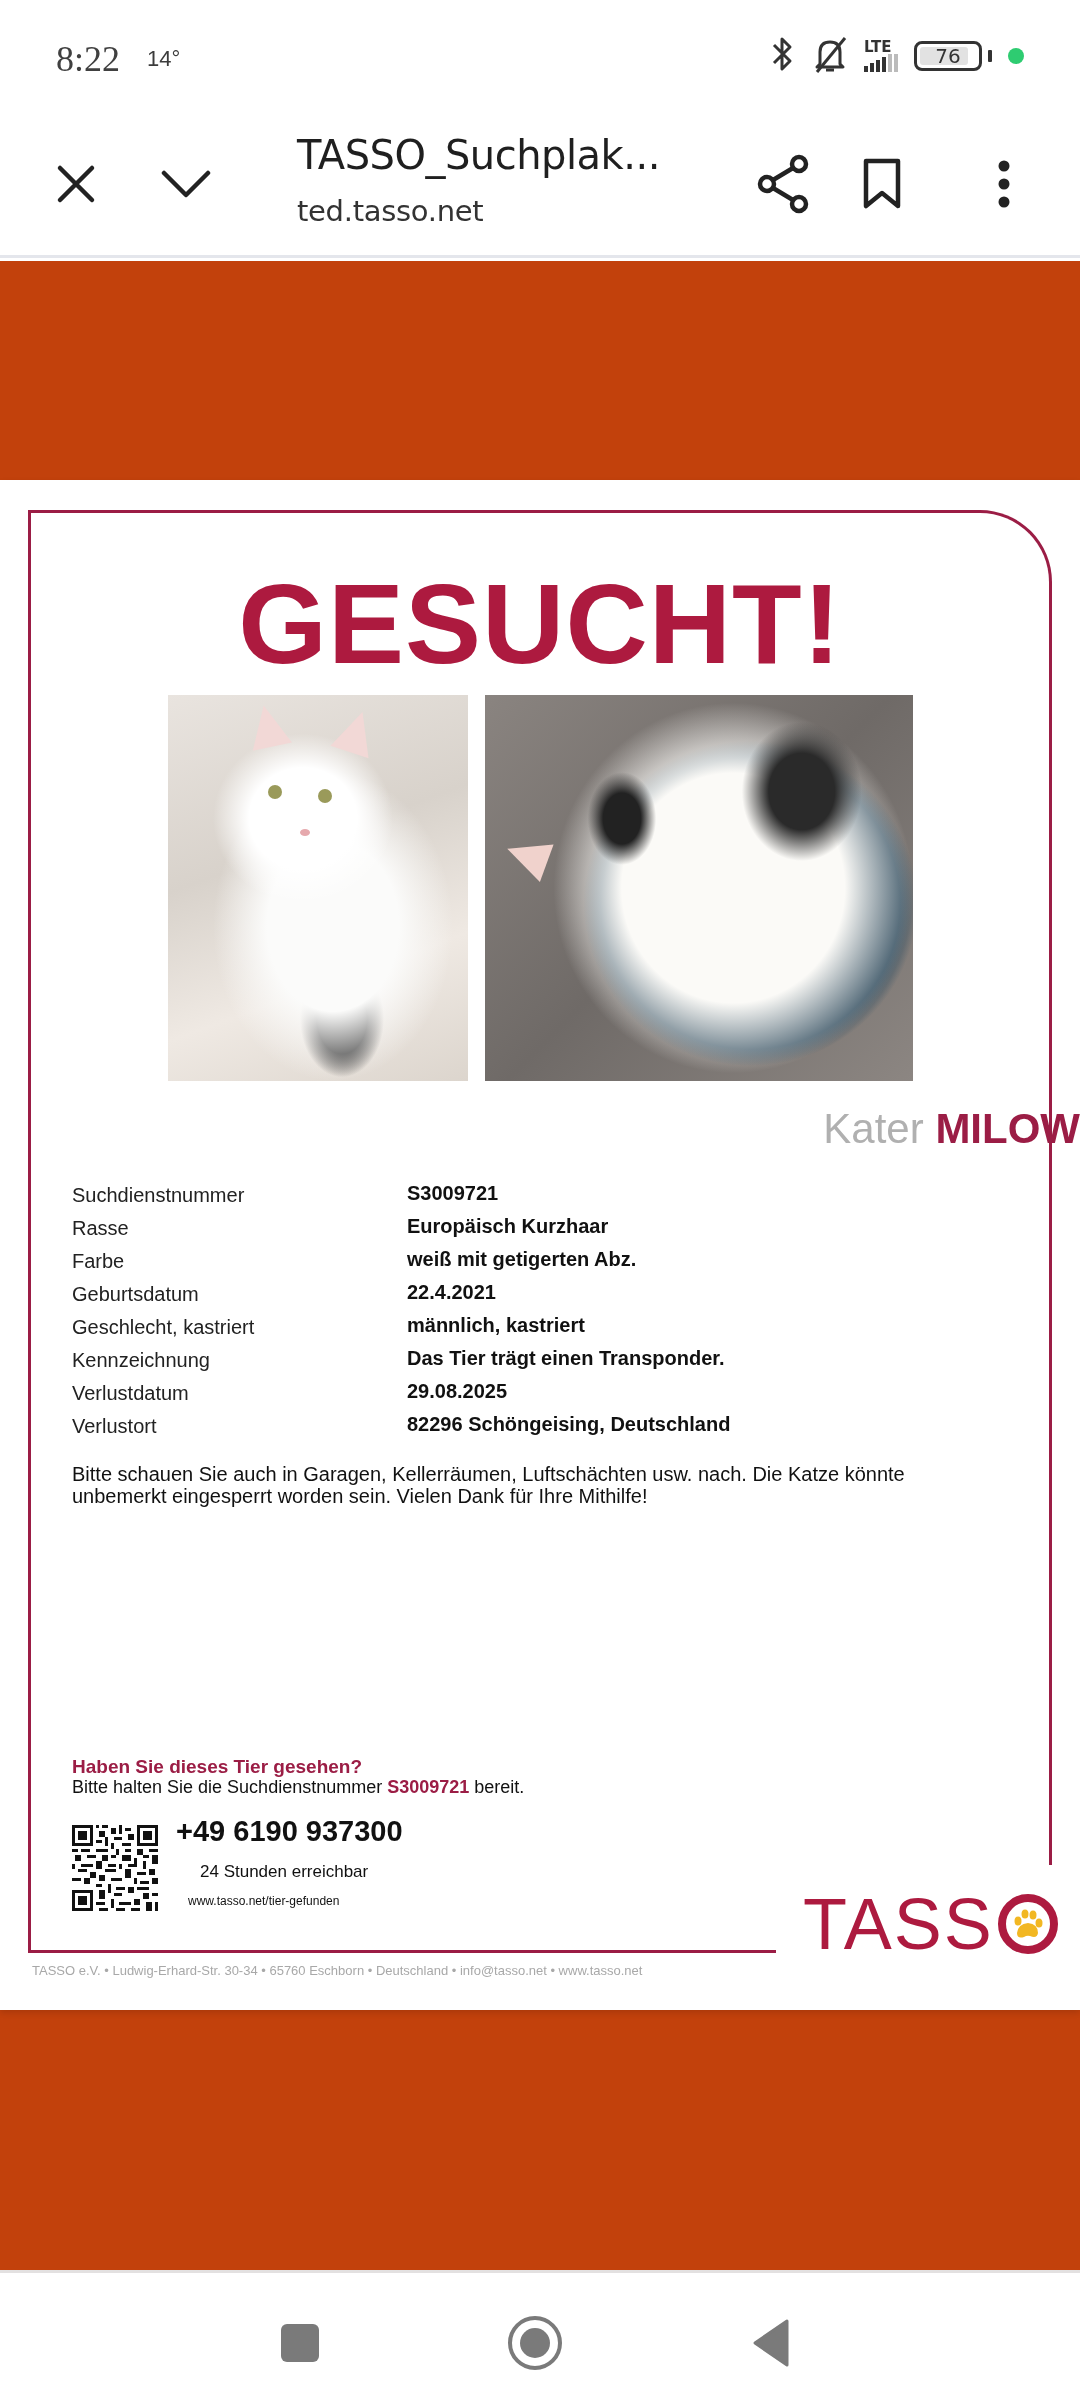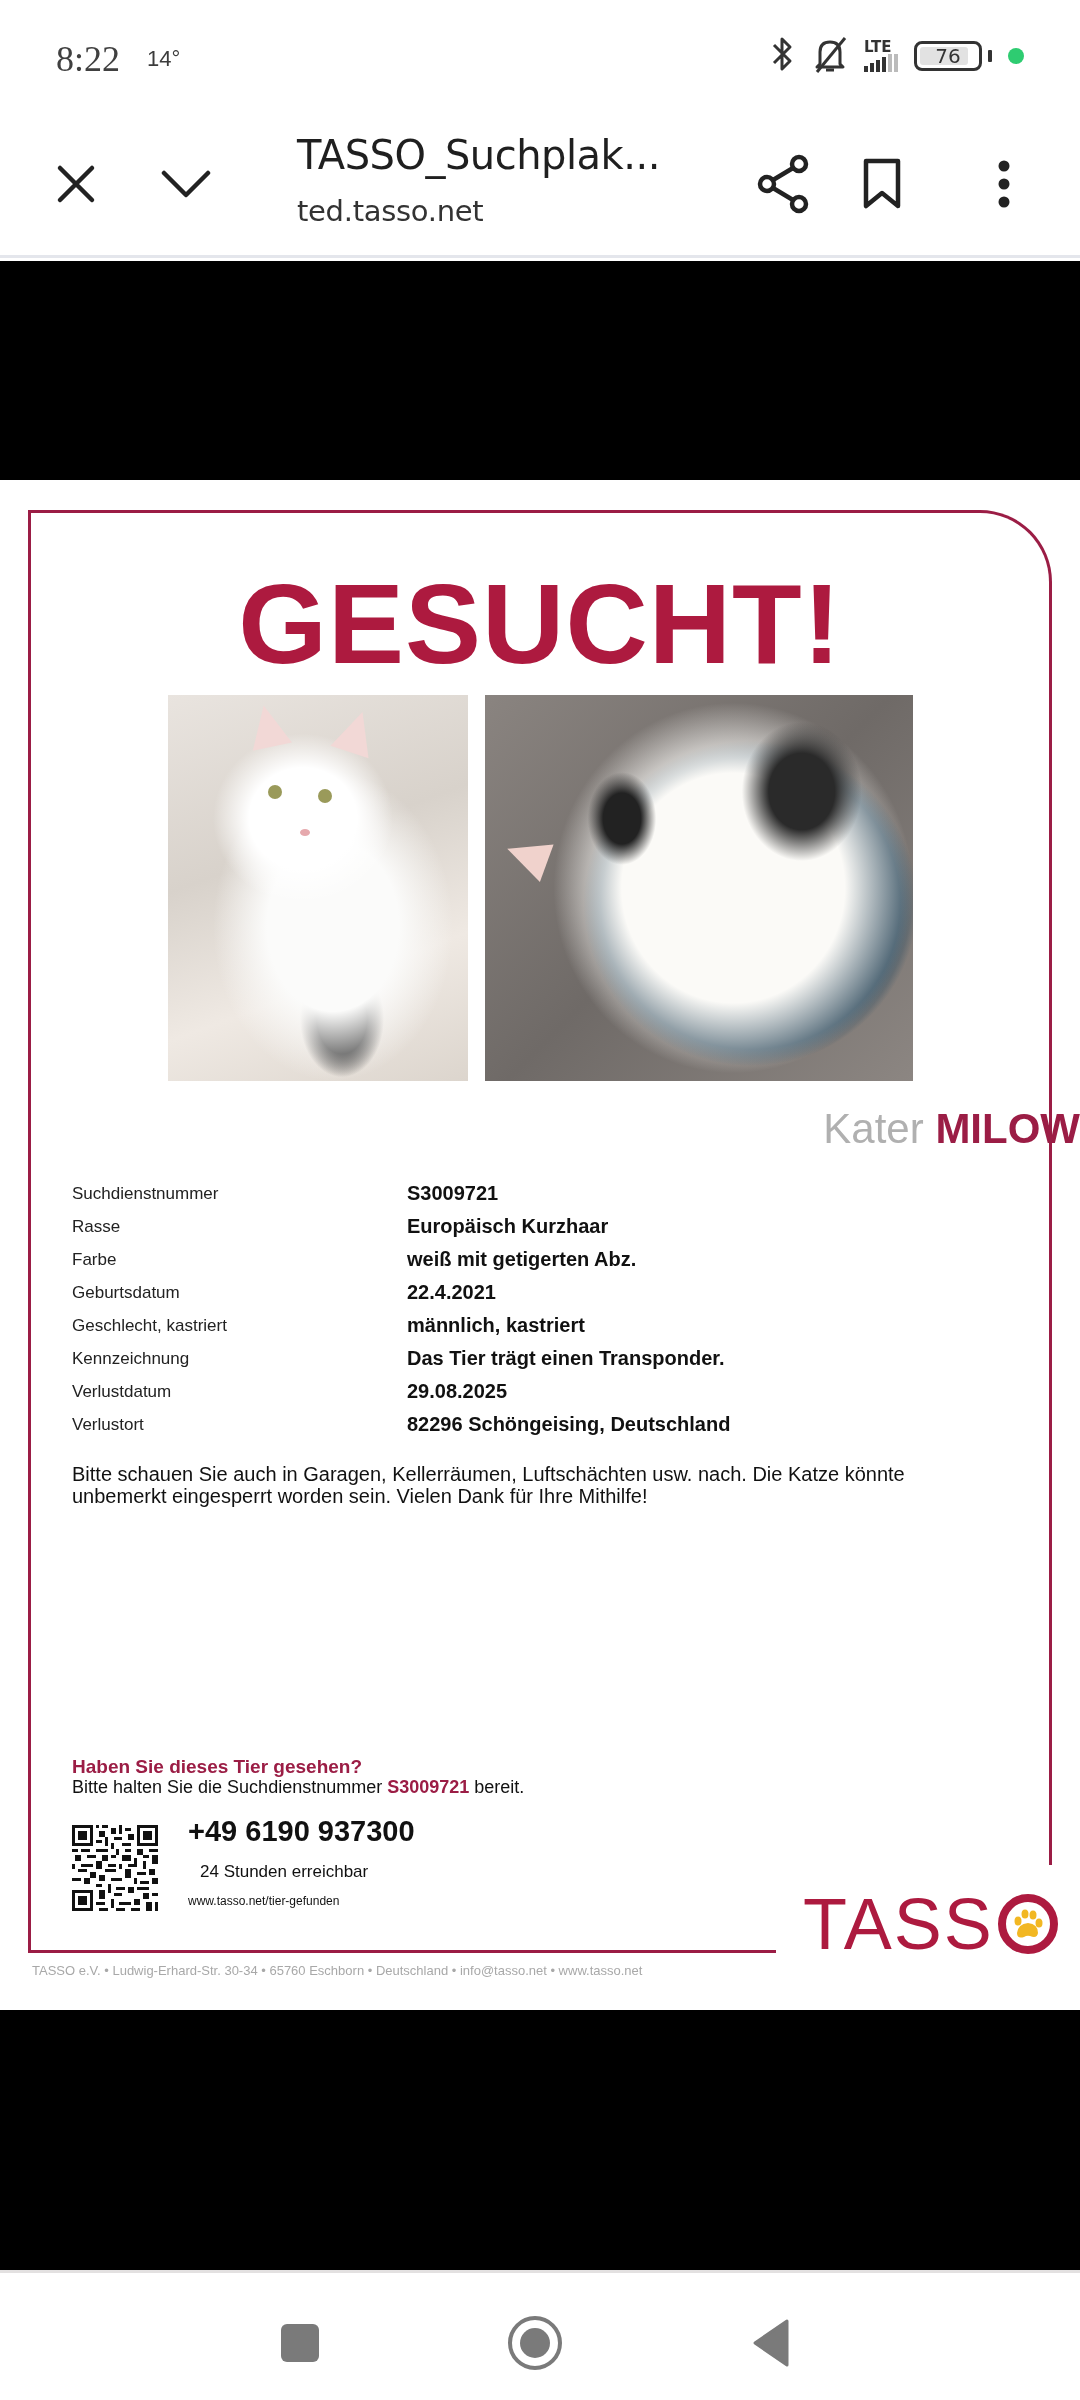--- a/index.html
+++ b/index.html
@@ -20,21 +20,21 @@
     .signal { display: flex; align-items: flex-end; gap: 2px; height: 30px; }
     .signal i { display: block; width: 4px; background: #333; }
 
     
     .toolbar { position: absolute; left: 0; top: 110px; width: 1080px; height: 148px; background: #fff; border-bottom: 3px solid #e4e6ec; }
     .tb-btn { position: absolute; top: 38px; width: 72px; height: 72px; display: flex; align-items: center; justify-content: center; }
     .tb-title { position: absolute; left: 297px; top: 22px; font-size: 40px; color: #1f1f1f; font-family: "DejaVu Sans", sans-serif; letter-spacing: -0.5px; white-space: nowrap; }
     .tb-url { position: absolute; left: 297px; top: 84px; font-size: 29px; color: #333; font-family: "DejaVu Sans", sans-serif; letter-spacing: -0.3px; }
 
     
-    .viewer { position: absolute; left: 0; top: 261px; width: 1080px; height: 2009px; background: #000000; }
+    .viewer { position: absolute; left: 0; top: 261px; width: 1080px; height: 2009px; background: #c2410c; }
     .page { position: absolute; left: 0; top: 219px; width: 1080px; height: 1530px; background: #fff; box-shadow: 0 3px 6px rgba(0,0,0,0.12); }
 
     .frame-top-left { position: absolute; left: 28px; top: 30px; width: 1024px; height: 1355px; border-left: 3px solid #9b1d45; border-top: 3px solid #9b1d45; border-right: 3px solid #9b1d45; border-top-right-radius: 72px; }
     .frame-bottom { position: absolute; left: 28px; top: 1470px; width: 748px; height: 3px; background: #9b1d45; }
     .frame-left-lower { position: absolute; left: 28px; top: 1385px; width: 3px; height: 88px; background: #9b1d45; }
 
     .headline { position: absolute; left: 0; top: 78px; width: 1080px; text-align: center; font-size: 114px; font-weight: bold; color: #ad1a3f; font-family: "Liberation Sans", sans-serif; letter-spacing: 1px; }
 
     .photo { position: absolute; overflow: hidden; }
     .photo-1 { left: 168px; top: 215px; width: 300px; height: 386px; background:
@@ -51,31 +51,31 @@
     .eye { position: absolute; width: 14px; height: 14px; border-radius: 50%; background: #9a9a5a; }
     .nose { position: absolute; width: 10px; height: 7px; border-radius: 50%; background: #e6a9ad; }
     .ear { position: absolute; width: 0; height: 0; border-left: 20px solid transparent; border-right: 20px solid transparent; border-bottom: 42px solid #f2d8d6; }
 
     .name-line { position: absolute; left: 0; top: 625px; width: 1080px; text-align: right; font-size: 42px; }
     .name-prefix { color: #b0b0b0; }
     .name-main { color: #9b1d45; font-weight: bold; }
 
     .info-table { position: absolute; left: 72px; top: 700px; width: 900px; }
     .info-row { position: relative; height: 33px; }
-    .info-label { position: absolute; left: 0; top: 4px; font-size: 17px; color: #222; }
+    .info-label { position: absolute; left: 0; top: 4px; font-size: 20px; color: #222; }
     .info-value { position: absolute; left: 335px; top: 2px; font-size: 20px; font-weight: bold; color: #111; }
 
     .note { position: absolute; left: 72px; top: 983px; width: 900px; font-size: 20px; line-height: 22px; color: #111; }
 
     .seen-block { position: absolute; left: 72px; top: 1255px; width: 700px; font-size: 18px; line-height: 20px; color: #111; margin-top: 22px; }
     .seen-title { color: #9b1d45; font-weight: bold; font-size: 19px; }
     .seen-num { color: #9b1d45; font-weight: bold; }
 
     .qr { position: absolute; left: 72px; top: 1345px; width: 86px; height: 86px; }
-    .phone { position: absolute; left: 188px; top: 1335px; font-size: 29px; font-weight: bold; color: #111; }
+    .phone { position: absolute; left: 176px; top: 1335px; font-size: 29px; font-weight: bold; color: #111; }
     .hours { position: absolute; left: 188px; top: 1382px; font-size: 17px; color: #111; margin-left: 12px; }
     .weburl { position: absolute; left: 188px; top: 1414px; font-size: 12px; font-weight: normal; color: #111; }
 
     .logo { position: absolute; left: 803px; top: 1408px; display: flex; align-items: center; }
     .logo-text { font-size: 72px; color: #ad1a3f; font-family: "Liberation Sans", sans-serif; letter-spacing: 2px; line-height: 1; }
     .logo-o { width: 60px; height: 60px; border: 8px solid #ad1a3f; border-radius: 50%; margin-left: 4px; display: flex; align-items: center; justify-content: center; }
 
     .footer-addr { position: absolute; left: 32px; top: 1483px; font-size: 13px; color: #a8a8a8; }
 
     

